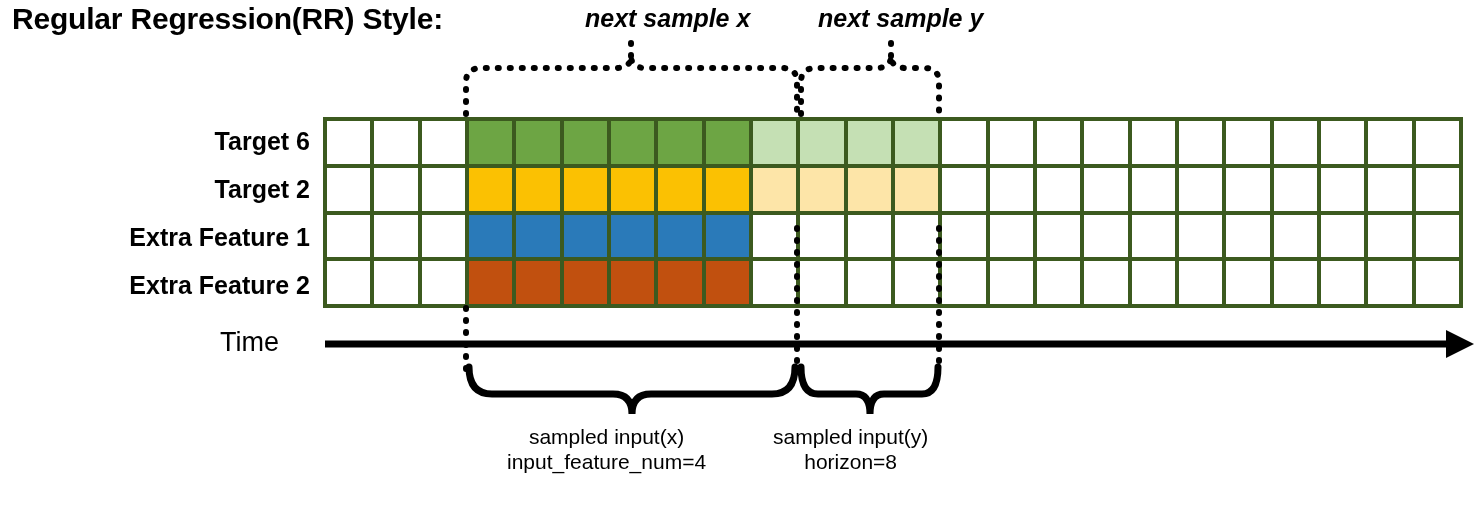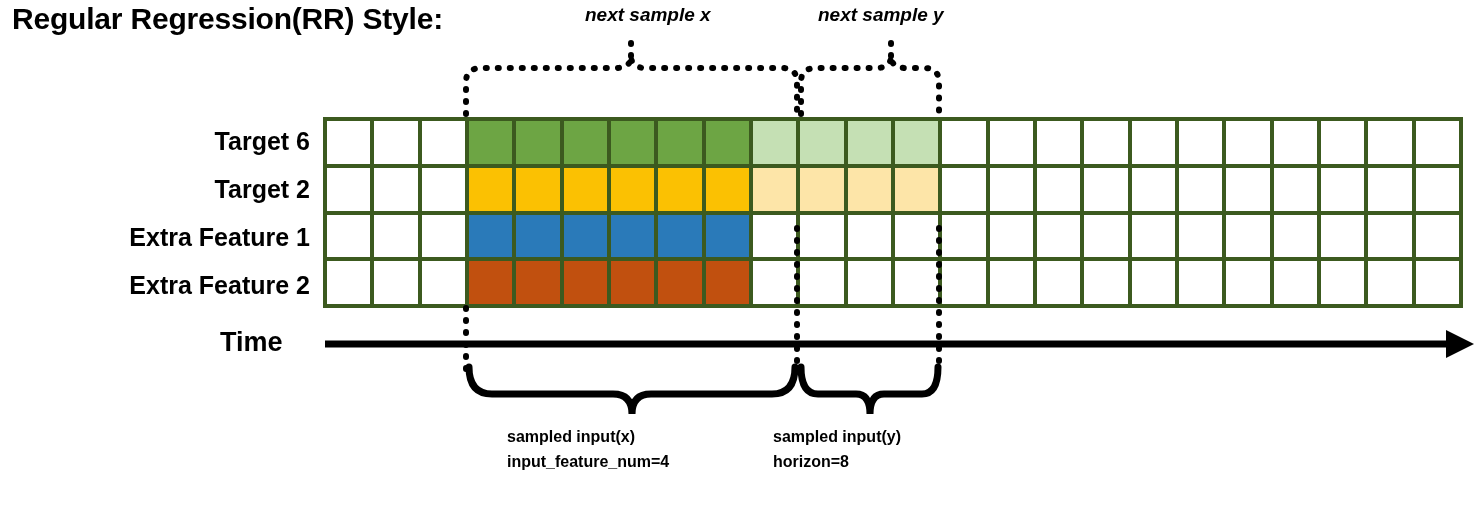--- a/index.html
+++ b/index.html
@@ -23,21 +23,21 @@
     top: 2px;
     font-size: 30px;
     font-weight: bold;
     letter-spacing: -0.2px;
     white-space: nowrap;
   }
 
   
   .top-label {
     position: absolute;
-    font-size: 19px;
+    font-size: 25px;
     font-weight: bold;
     font-style: italic;
     white-space: nowrap;
   }
   #label-next-sample-x { left: 585px; top: 4px; }
   #label-next-sample-y { left: 818px; top: 4px; }
 
   
   .row-label {
     position: absolute;
@@ -49,21 +49,21 @@
     line-height: 48px;
     height: 48px;
   }
 
   
   #time-label {
     position: absolute;
     left: 220px;
     top: 327px;
     font-size: 27px;
-    font-weight: bold;
+    font-weight: normal;
     white-space: nowrap;
   }
 
   
   #grid {
     position: absolute;
     left: 323px;
     top: 117px;
     width: 1140px;
     height: 191px;
@@ -92,24 +92,25 @@
     left: 0;
     top: 0;
     width: 1476px;
     height: 516px;
     pointer-events: none;
   }
 
   
   .bottom-note {
     position: absolute;
-    font-size: 16px;
-    font-weight: bold;
+    font-size: 21px;
+    font-weight: normal;
     line-height: 25px;
     white-space: nowrap;
+    text-align: center;
   }
   #note-input  { left: 507px; top: 424px; }
   #note-output { left: 773px; top: 424px; }
 </style>
 </head>
 <body>
 
 <div id="page-title">Regular Regression(RR) Style:</div>
 
 <div class="top-label" id="label-next-sample-x">next sample x</div>

